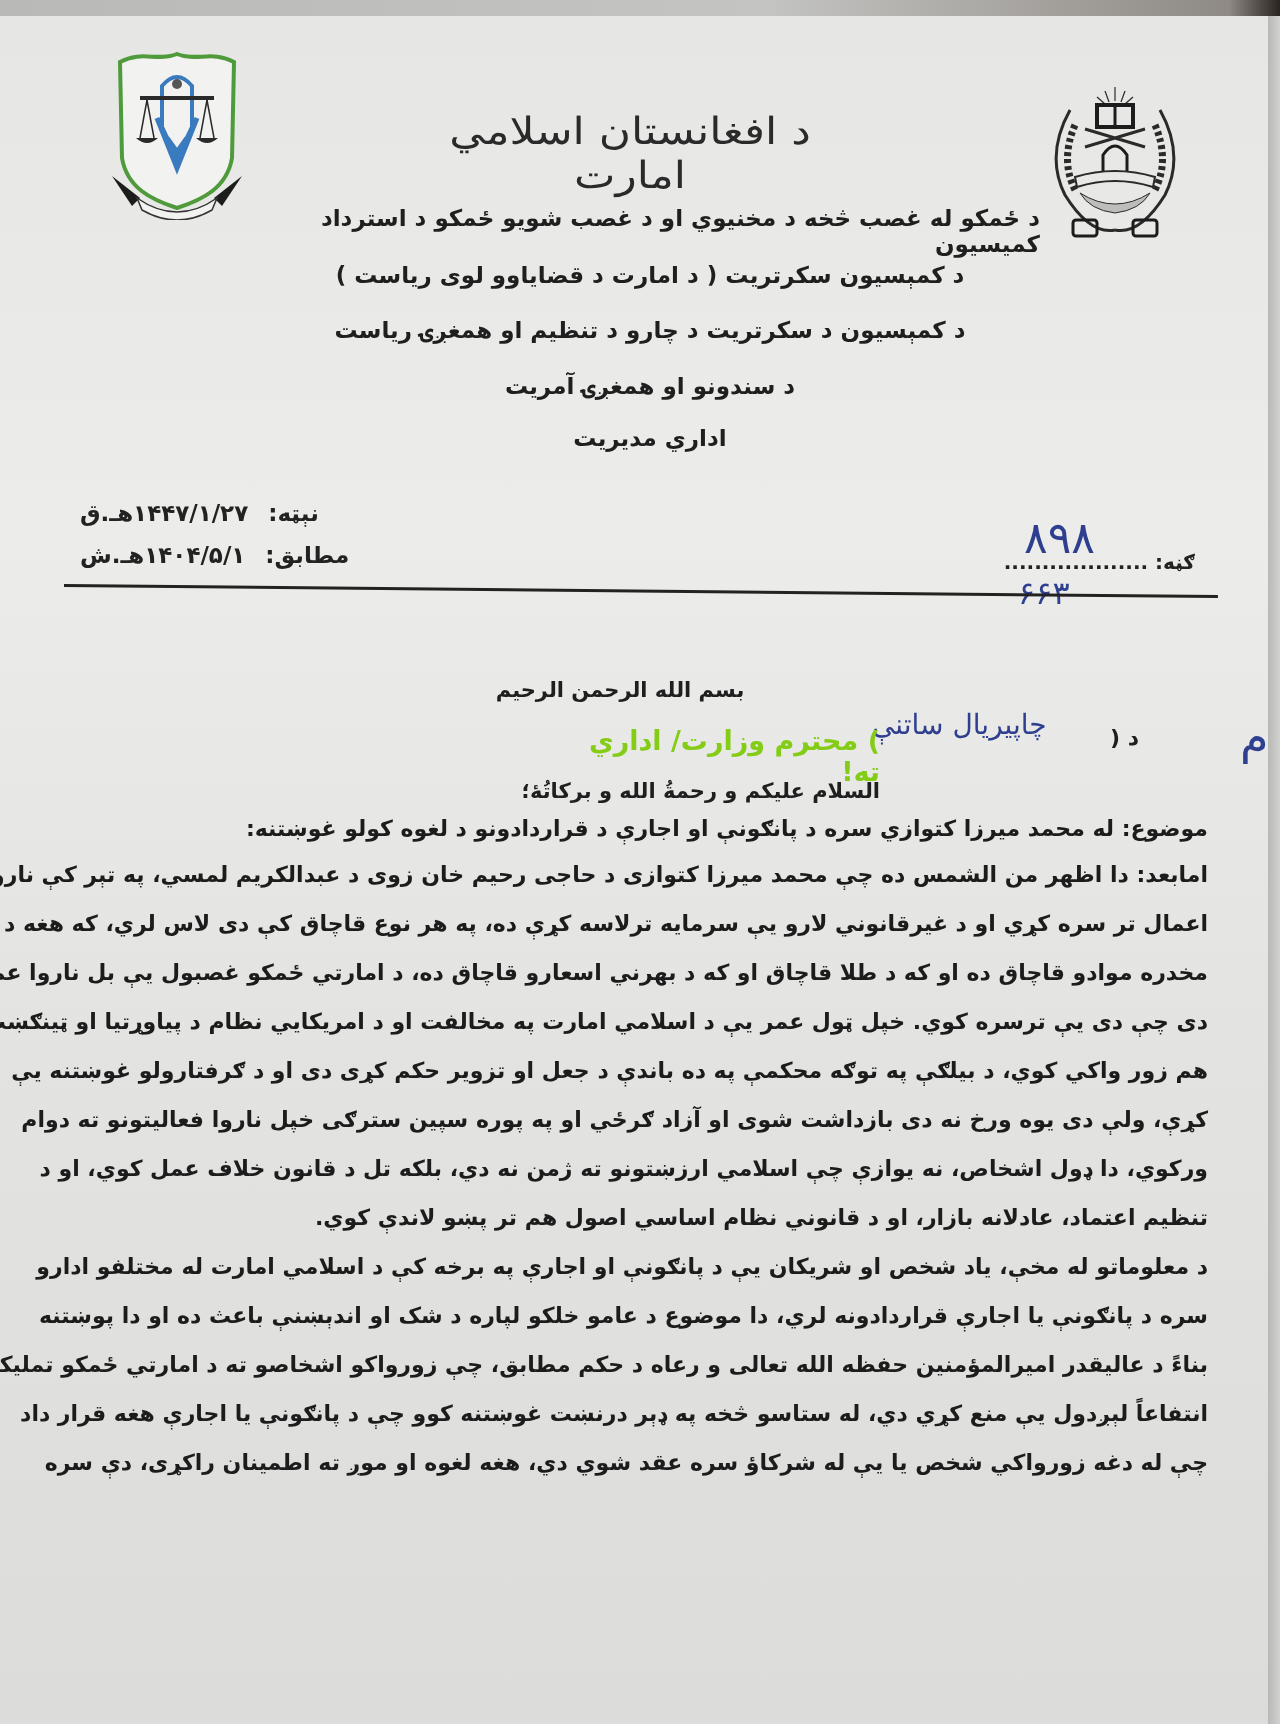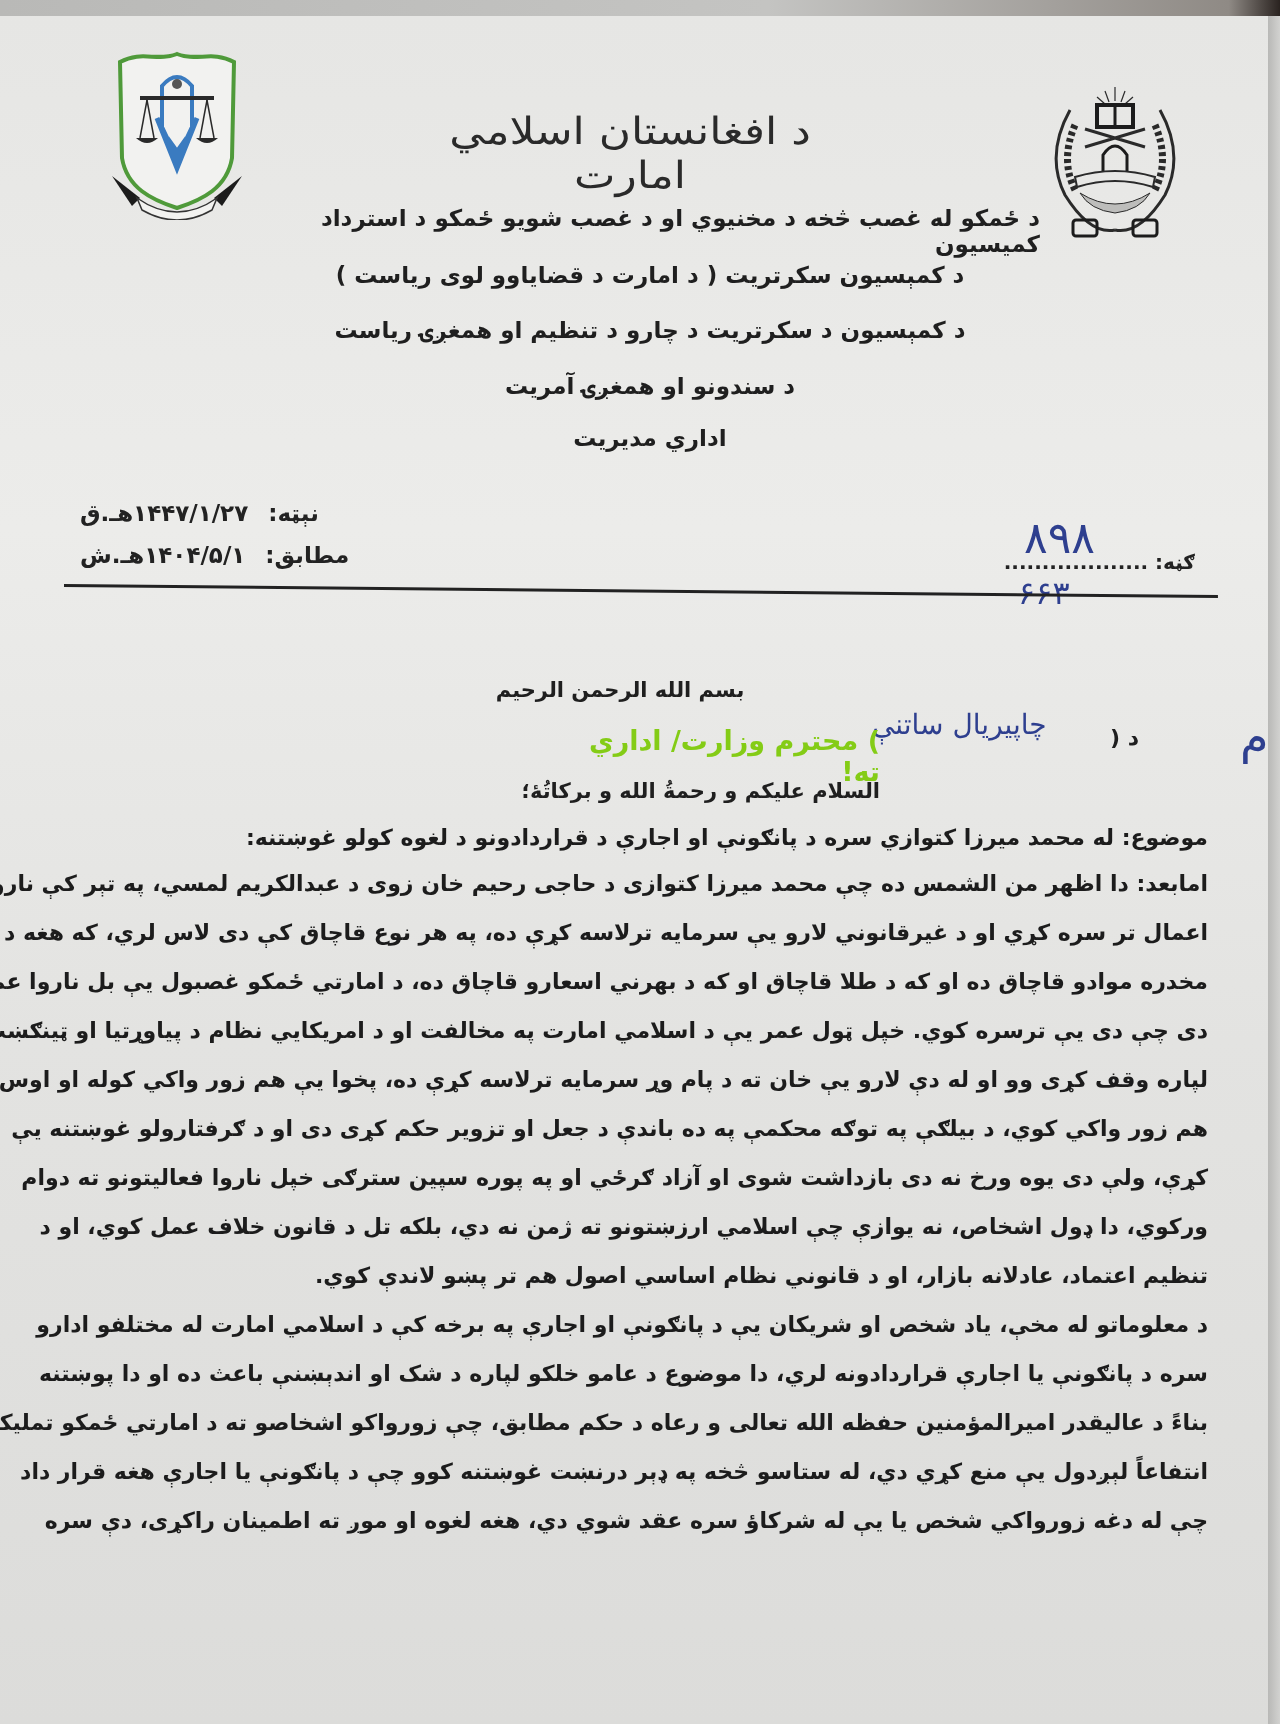--- a/index.html
+++ b/index.html
@@ -37,21 +37,21 @@
   .to-line{position:absolute;left:560px;top:725px;width:320px;text-align:right;
        font-weight:bold;font-size:27px;color:#84cc16;}
   .hw-recipient{position:absolute;left:872px;top:708px;font-family:"DejaVu Serif",serif;
        font-size:28px;color:#2e3f8f;}
   .to-d{position:absolute;left:1110px;top:725px;font-weight:bold;font-size:22px;color:#1f1f1f;}
   .hw-margin{position:absolute;left:1240px;top:710px;font-family:"DejaVu Serif",serif;
        font-size:46px;color:#2e3f8f;}
   .greet{position:absolute;left:420px;top:770px;width:460px;text-align:right;
        font-weight:bold;font-size:21px;color:#1f1f1f;margin-top:9px;}
   
-  .body-lines{position:absolute;left:0;top:808px;width:1208px;margin-top:9px;}
+  .body-lines{position:absolute;left:0;top:808px;width:1208px;}
   .bl{height:49px;line-height:49px;text-align:right;white-space:nowrap;
        font-weight:bold;font-size:22px;color:#1c1c1c;overflow:visible;}
   .bl.subject{height:42px;line-height:42px;}
 </style>
 </head>
 <body>
 
 <div class="topstrip"></div>
 <div class="paper"></div>
 <div class="rightedge"></div>
@@ -133,21 +133,20 @@
 <div class="to-line rtl">) محترم وزارت/ اداري ته!</div>
 <div class="hw-margin">م</div>
 <div class="greet rtl">السلام علیکم و رحمةُ الله و برکاتُهٔ؛</div>
 
 <div class="body-lines rtl">
   <div class="bl subject">موضوع: له محمد میرزا کتوازي سره د پانګونې او اجارې د قراردادونو د لغوه کولو غوښتنه:</div>
   <div class="bl">امابعد: دا اظهر من الشمس ده چې محمد میرزا کتوازی د حاجی رحیم خان زوی د عبدالکریم لمسي، په تېر کې ناروا</div>
   <div class="bl">اعمال تر سره کړي او د غیرقانوني لارو یې سرمایه ترلاسه کړې ده، په هر نوع قاچاق کې دی لاس لري، که هغه د</div>
   <div class="bl">مخدره موادو قاچاق ده او که د طلا قاچاق او که د بهرني اسعارو قاچاق ده، د امارتي ځمکو غصبول یې بل ناروا عمل</div>
   <div class="bl">دی چې دی یې ترسره کوي. خپل ټول عمر یې د اسلامي امارت په مخالفت او د امریکایي نظام د پیاوړتیا او ټینګښت</div>
-  <div class="bl">لپاره وقف کړی وو او له دې لارو یې خان ته د پام وړ سرمایه ترلاسه کړې ده، پخوا یې هم زور واکي کوله او اوس</div>
   <div class="bl">هم زور واکي کوي، د بیلګې په توګه محکمې په ده باندې د جعل او تزویر حکم کړی دی او د ګرفتارولو غوښتنه یې</div>
   <div class="bl">کړې، ولې دی یوه ورخ نه دی بازداشت شوی او آزاد ګرځي او په پوره سپین سترګی خپل ناروا فعالیتونو ته دوام</div>
   <div class="bl">ورکوي، دا ډول اشخاص، نه یوازې چې اسلامي ارزښتونو ته ژمن نه دي، بلکه تل د قانون خلاف عمل کوي، او د</div>
   <div class="bl">تنظیم اعتماد، عادلانه بازار، او د قانوني نظام اساسي اصول هم تر پښو لاندې کوي.</div>
   <div class="bl">د معلوماتو له مخې، یاد شخص او شریکان یې د پانګونې او اجارې په برخه کې د اسلامي امارت له مختلفو ادارو</div>
   <div class="bl">سره د پانګونې یا اجارې قراردادونه لري، دا موضوع د عامو خلکو لپاره د شک او اندېښنې باعث ده او دا پوښتنه</div>
   <div class="bl">بناءً د عالیقدر امیرالمؤمنین حفظه الله تعالی و رعاه د حکم مطابق، چې زورواکو اشخاصو ته د امارتي ځمکو تملیکاً</div>
   <div class="bl">انتفاعاً لېږدول یې منع کړي دي، له ستاسو څخه په ډېر درنښت غوښتنه کوو چې د پانګونې یا اجارې هغه قرار داد</div>
   <div class="bl">چې له دغه زورواکي شخص یا یې له شرکاؤ سره عقد شوي دي، هغه لغوه او موږ ته اطمینان راکړی، دې سره</div>
 </div>

